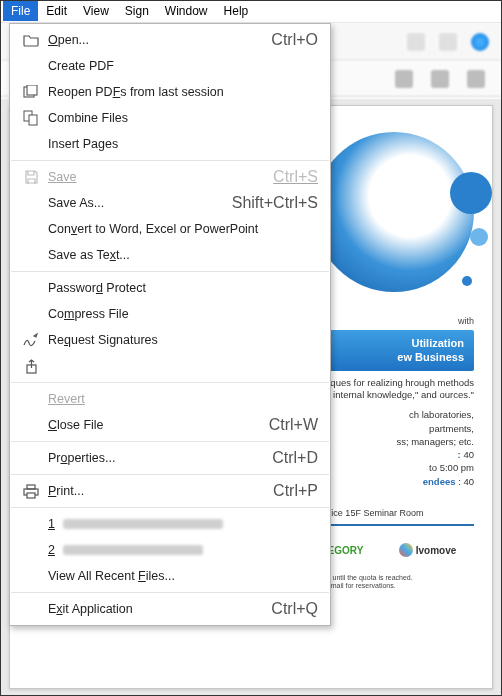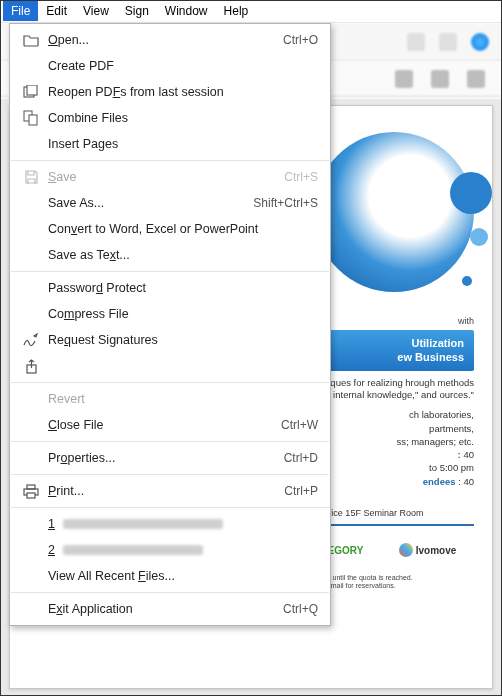--- a/index.html
+++ b/index.html
@@ -30,25 +30,25 @@
   .contact { font-size:8px; line-height:1.25; color:#222; }
   .contact .hdr { font-weight:bold; color:#2a6fb0; }
   .sponsors { flex:1; display:flex; align-items:center; justify-content:space-around; }
   .sponsor { font-size:10px; font-weight:bold; display:flex; align-items:center; gap:3px;}
   .sp-icon { width:14px; height:14px; border-radius:50%; }
   .disclaimer { font-size:7px; color:#444; text-align:center; margin-top:4px; line-height:1.15;}
 
   
   .dropdown { position: absolute; top: 22px; left: 8px; width: 322px; background:#fff; border:1px solid #b5b5b5; box-shadow: 2px 3px 6px rgba(0,0,0,.25); z-index: 50; padding: 3px 0;}
   .mi { display:flex; align-items:center; height:26px; padding: 0 12px 0 10px; cursor:default; font-size:12.5px; color:#222; }
-  .mi.disabled { color:#a7a7a7; }
+  .mi.disabled { color:#a7a7a7;text-decoration:underline; }
   .mi .ico { width:22px; display:flex; align-items:center; justify-content:center; color:#555; }
   .mi .lbl { flex:1; padding-left:6px; }
   .mi .lbl u { text-decoration: underline; }
-  .mi .sc { color:#555; font-size:12px; }
+  .mi .sc { color:#555; font-size:16px; }
   .mi.disabled .sc, .mi.disabled .ico { color:#bdbdbd; }
   .sep { height:1px; background:#e3e3e3; margin: 3px 1px; }
   .mi.noico .lbl { padding-left: 28px; }
   .hot { border:2px solid #e53224; border-radius:8px; position:absolute; pointer-events:none; }
   .blurline { height:10px; background:#cfcfcf; border-radius:3px; filter: blur(1.5px); }
   svg { display:block; }
 </style>
 </head>
 <body>
 

